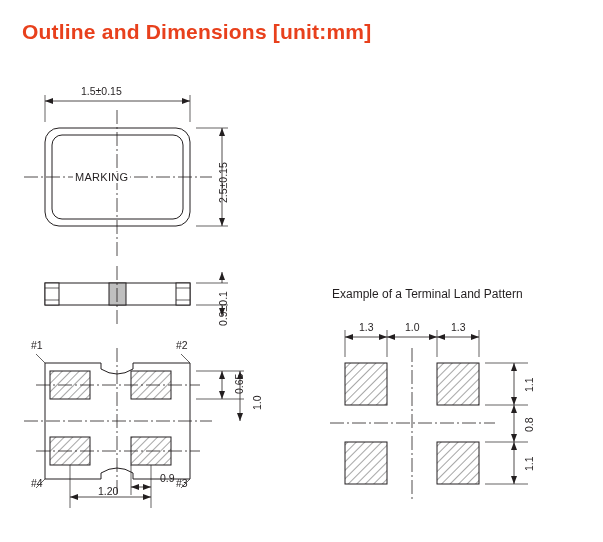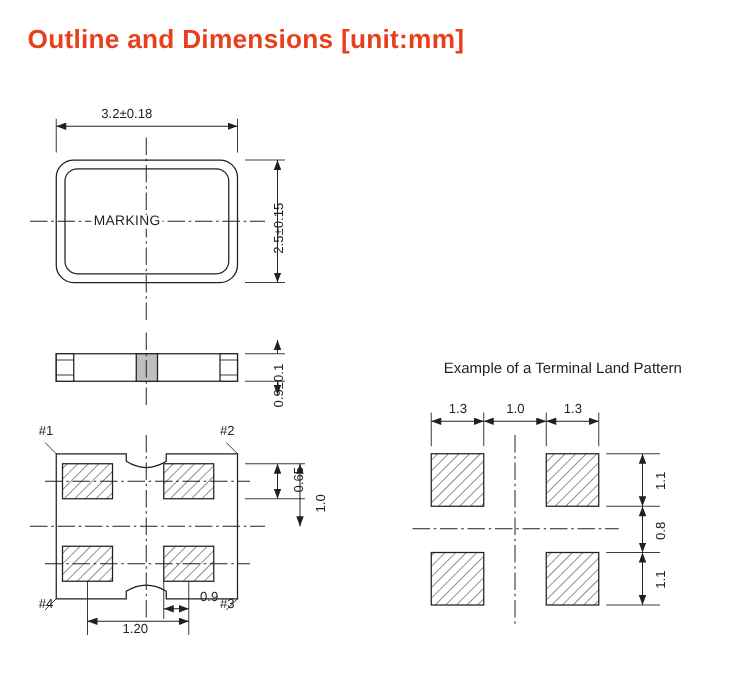--- a/index.html
+++ b/index.html
@@ -182,37 +182,37 @@
         <line x1="485" y1="405" x2="528" y2="405" stroke-width="0.7"></line>
         <line x1="485" y1="442" x2="528" y2="442" stroke-width="0.7"></line>
         <line x1="485" y1="484" x2="528" y2="484" stroke-width="0.7"></line>
         <line x1="514" y1="363" x2="514" y2="405" marker-start="url(#arrB)" marker-end="url(#arrA)" stroke-width="0.8"></line>
         <line x1="514" y1="405" x2="514" y2="442" marker-start="url(#arrB)" marker-end="url(#arrA)" stroke-width="0.8"></line>
         <line x1="514" y1="442" x2="514" y2="484" marker-start="url(#arrB)" marker-end="url(#arrA)" stroke-width="0.8"></line>
       </g>
     </g>
   </svg>
 
-  <div class="lbl" style="left:81px; top:86px;">3.2±0.18</div>
+  <div class="lbl" style="left:81px; top:86px;">1.5±0.15</div>
   <div class="lbl v" style="left:218px; top:203px;">2.5±0.15</div>
   <div class="lbl mark" style="left:73px; top:172px; background:#fff; padding:0 2px;text-align:right;">MARKING</div>
 
   <div class="lbl v" style="left:218px; top:326px;">0.9±0.1</div>
 
   <div class="lbl" style="left:31px; top:340px;">#1</div>
   <div class="lbl" style="left:176px; top:340px;">#2</div>
   <div class="lbl" style="left:176px; top:478px;">#3</div>
   <div class="lbl" style="left:31px; top:478px;">#4</div>
 
   <div class="lbl v" style="left:234px; top:394px;">0.65</div>
   <div class="lbl v" style="left:252px; top:410px;">1.0</div>
-  <div class="lbl" style="left:98px; top:498px;">1.20</div>
+  <div class="lbl" style="left:98px; top:486px;">1.20</div>
   <div class="lbl" style="left:143px; top:473px;padding-left:17px;">0.9</div>
 
-  <div class="lbl big" style="left:355px; top:288px;">Example of a Terminal Land Pattern</div>
+  <div class="lbl big" style="left:332px; top:288px;">Example of a Terminal Land Pattern</div>
 
   <div class="lbl" style="left:359px; top:322px;">1.3</div>
   <div class="lbl" style="left:405px; top:322px;">1.0</div>
   <div class="lbl" style="left:451px; top:322px;">1.3</div>
 
   <div class="lbl v" style="left:524px; top:392px;">1.1</div>
   <div class="lbl v" style="left:524px; top:432px;">0.8</div>
   <div class="lbl v" style="left:524px; top:471px;">1.1</div>
 </div>
 

